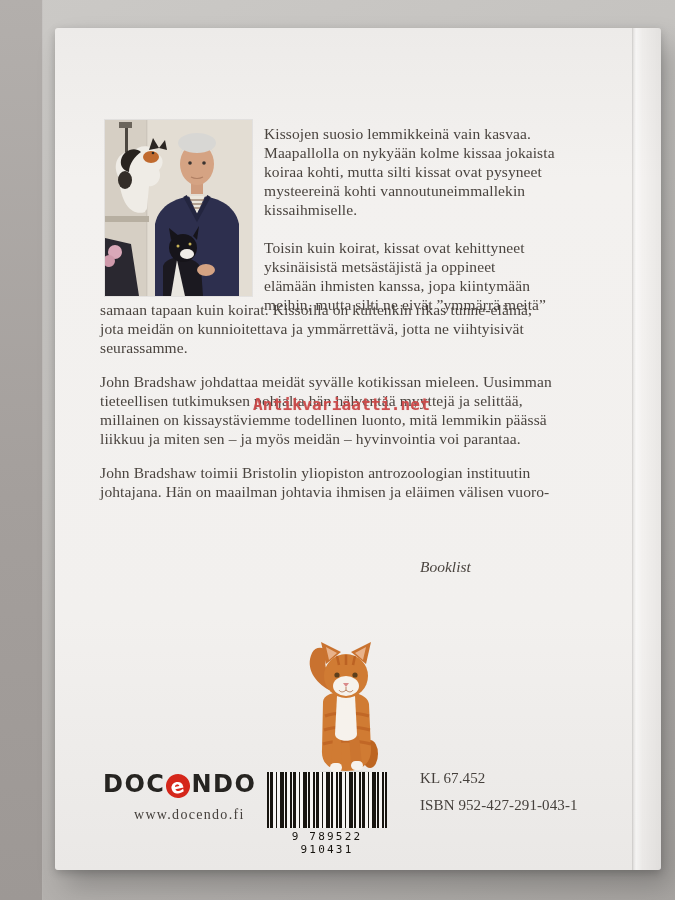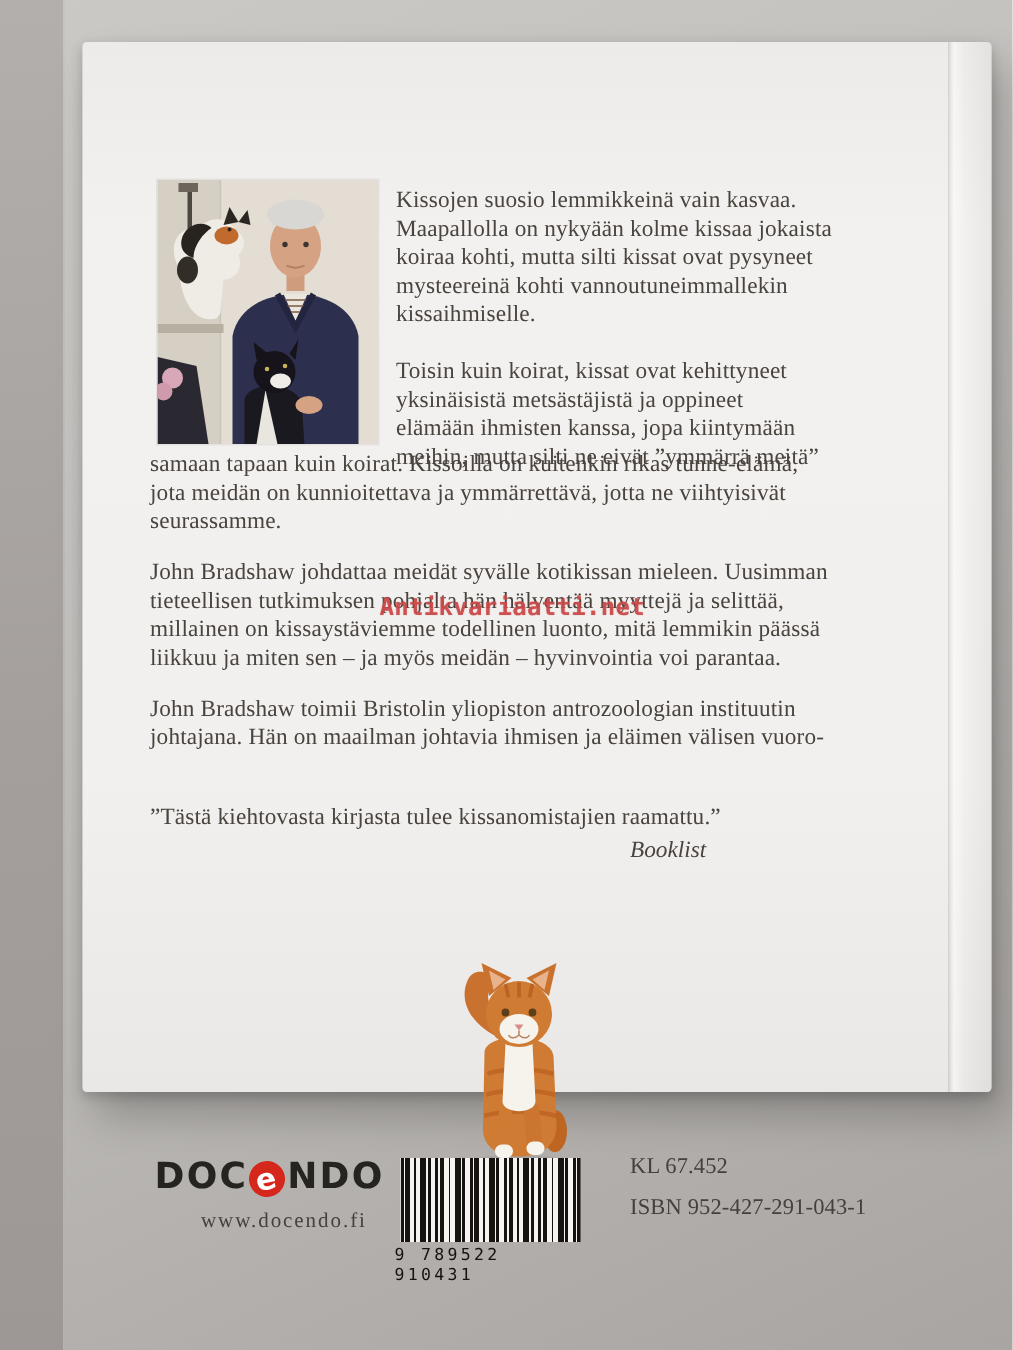--- a/index.html
+++ b/index.html
@@ -8,21 +8,21 @@
     font-family:"Liberation Serif", serif;
     background:linear-gradient(155deg,#cbc9c6 0%,#c2c0bd 40%,#b3b0ad 75%,#a8a5a2 100%);
     position:relative;
   }
   .bg-band{
     position:absolute;left:0;top:0;width:42px;height:100%;
     background:linear-gradient(180deg,#b3afac 0%,#a49f9c 55%,#9d9895 100%);
     border-right:1px solid rgba(255,255,255,.25);
   }
   .book{
-    position:absolute;left:55px;top:28px;width:606px;height:700px;
+    position:absolute;left:55px;top:28px;width:606px;height:842px;
     background:linear-gradient(180deg,#edebe9 0%,#f3f1ef 18%,#f2f0ee 70%,#eae8e6 100%);
     border-radius:3px;
     box-shadow:10px 16px 28px rgba(0,0,0,.22), 0 3px 8px rgba(0,0,0,.18);
   }
   .fore-edge{
     position:absolute;right:0;top:0;bottom:0;width:28px;
     background:linear-gradient(90deg,rgba(0,0,0,.05) 0,rgba(255,255,255,.5) 3px,rgba(255,255,255,0) 10px,rgba(0,0,0,.04) 100%);
     border-left:1px solid rgba(0,0,0,.07);
     border-radius:0 3px 3px 0;
   }
@@ -73,21 +73,21 @@
   .bars{
     height:56px;width:120px;margin-left:4px;
     background:repeating-linear-gradient(90deg,
       #17140f 0 2px,#f6f4f2 2px 3px,
       #17140f 3px 6px,#f6f4f2 6px 9px,
       #17140f 9px 10px,#f6f4f2 10px 13px,
       #17140f 13px 17px,#f6f4f2 17px 18px,
       #17140f 18px 20px,#f6f4f2 20px 23px);
   }
   .barcode-digits{
-    margin-top:2px;text-align:left;
+    margin-top:2px;text-align:center;
     font-family:"DejaVu Sans Mono", monospace;
     font-size:11px;letter-spacing:2.2px;color:#17140f;
   }
   .codes{position:absolute;left:365px;top:737px;}
   .codes .ln{font-size:15px;line-height:27px;color:#45403c;}
 </style>
 </head>
 <body>
 
 <div class="bg-band"></div>
@@ -170,23 +170,20 @@
     <div class="ln">tieteellisen tutkimuksen pohjalta hän hälventää myyttejä ja selittää,</div>
     <div class="ln">millainen on kissaystäviemme todellinen luonto, mitä lemmikin päässä</div>
     <div class="ln">liikkuu ja miten sen – ja myös meidän – hyvinvointia voi parantaa.</div>
   </div>
 
   <div class="blockD">
     <div class="ln">John Bradshaw toimii Bristolin yliopiston antrozoologian instituutin</div>
     <div class="ln">johtajana. Hän on maailman johtavia ihmisen ja eläimen välisen vuoro-</div>
   </div>
 
-  <div class="blockE">
-    <div class="ln">”Tästä kiehtovasta kirjasta tulee kissanomistajien raamattu.”</div>
-  </div>
   <div class="booklist">Booklist</div>
 
   <div class="watermark">Antikvariaatti.net</div>
 
   <div class="cat">
     <svg width="118" height="144" viewBox="0 0 118 144">
       <ellipse cx="60" cy="137" rx="34" ry="5" fill="rgba(0,0,0,0.06)"></ellipse>
       <path d="M44 52 C30 44 20 30 27 15 C30 8 40 8 43 15 C40 22 38 30 46 38 C50 42 52 46 52 50 Z" fill="#c9722f"></path>
       <ellipse cx="85" cy="116" rx="8" ry="14" fill="#bd6521"></ellipse>
       <path d="M38 64 C38 50 82 50 84 66 L86 112 C86 126 76 133 61 133 C46 133 36 126 37 112 Z" fill="#d07b33"></path>

